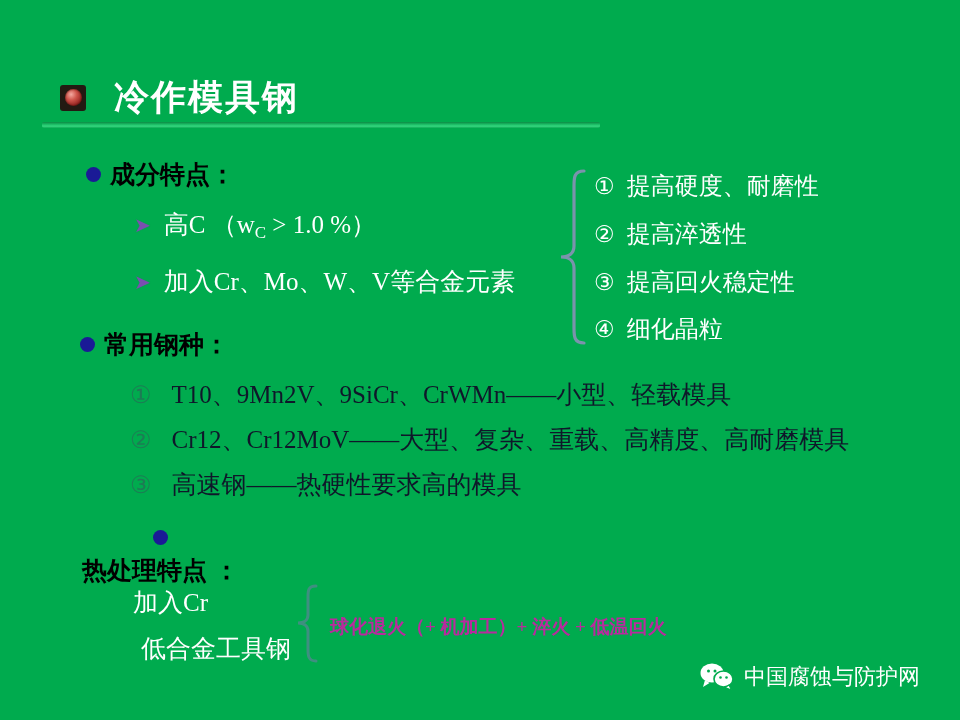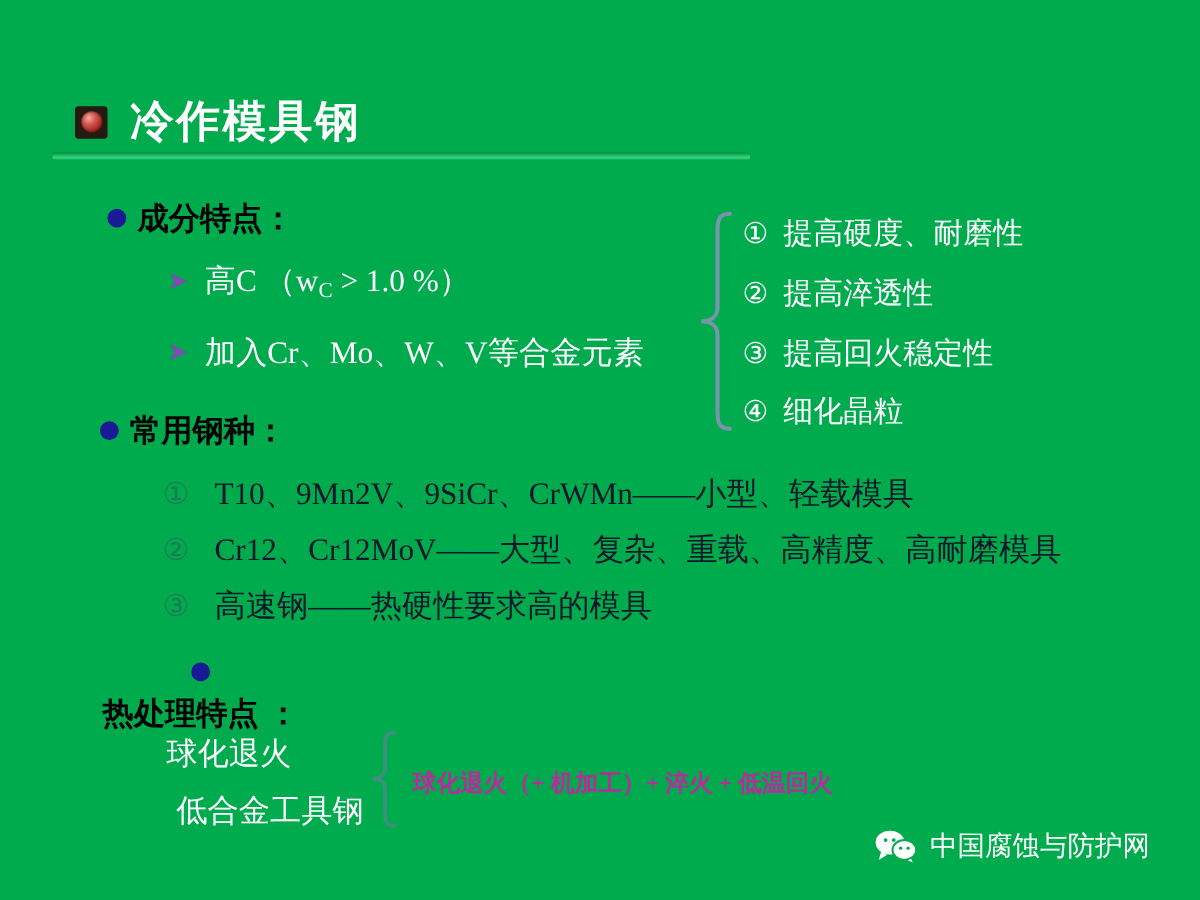--- a/index.html
+++ b/index.html
@@ -15,21 +15,21 @@
     position: relative;
   }
 
   
   .title-row {
     position: absolute;
     left: 60px;
     top: 74px;
     display: flex;
     align-items: center;
-    gap: 18px;
+    gap: 28px;
   }
   .title-icon {
     width: 26px;
     height: 26px;
     background: #231a12;
     border-radius: 3px;
     display: flex;
     align-items: center;
     justify-content: center;
     flex: none;
@@ -149,21 +149,21 @@
     white-space: nowrap;
     font-family: "Liberation Serif", "DejaVu Serif", serif;
   }
 
   
   .footer {
     position: absolute;
     left: 700px;
     top: 662px;
     display: flex;
-    align-items: center;
+    align-items: flex-start;
     gap: 10px;
   }
   .footer .wc-icon { flex: none; }
   .footer .wc-text {
     color: #ffffff;
     font-size: 22px;
     font-family: "Liberation Sans", "DejaVu Sans", sans-serif;
     white-space: nowrap;
   }
 </style>
@@ -230,21 +230,21 @@
 <div class="steel-item" style="left:130px; top:468px;">
   <span class="cnum">③</span>
   <span class="txt">高速钢——热硬性要求高的模具</span>
 </div>
 
 <div class="head" style="left:82px; top:530px;flex-direction:column;">
   <span class="dot"></span>
   <span>热处理特点 ：</span>
 </div>
 
-<div class="ht-name" style="left:133px; top:586px;">球化退火</div>
+<div class="ht-name" style="left:133px; top:586px;">加入Cr</div>
 <div class="ht-name" style="left:141px; top:632px;">低合金工具钢</div>
 
 <svg class="brace-svg" style="left:296px; top:583px;" width="26" height="82">
   <path d="M20 3 C12 3 12 8 12 14 L12 32 C12 38 7 40 2 40 C7 40 12 42 12 48 L12 66 C12 72 12 78 20 78" fill="none" stroke="#3f8f80" stroke-width="3" stroke-linecap="round"></path>
 </svg>
 
 <div class="ht-formula" style="left:330px; top:614px;">球化退火（+ 机加工）+ 淬火 +  低温回火</div>
 
 <div class="footer">
   <svg class="wc-icon" width="34" height="28" viewBox="0 0 34 28">

